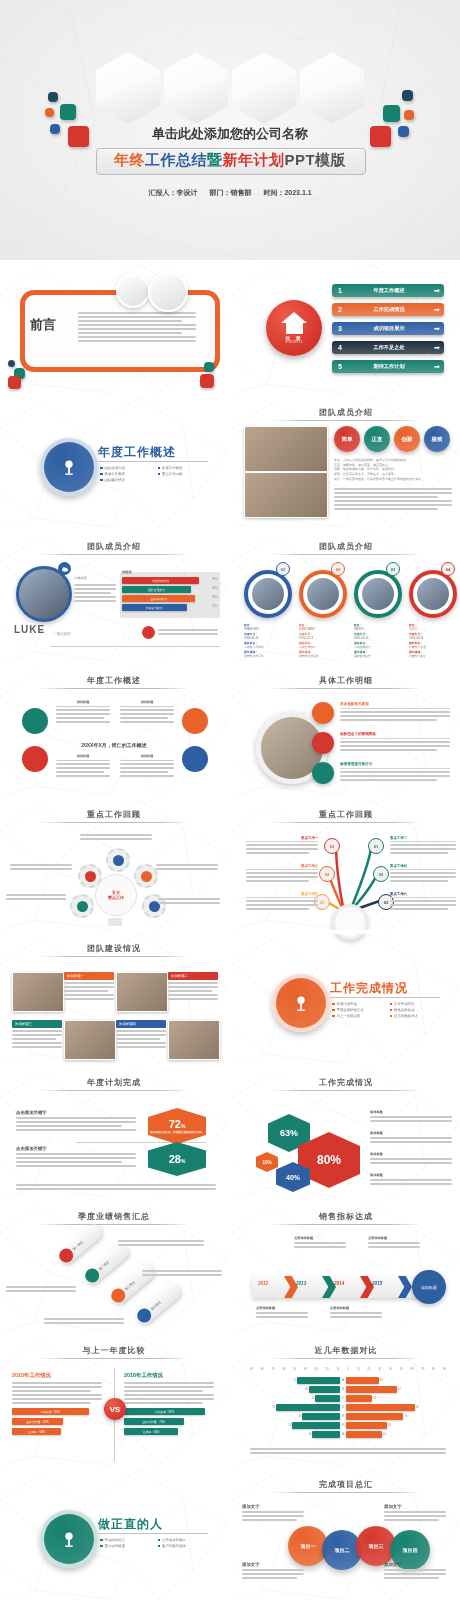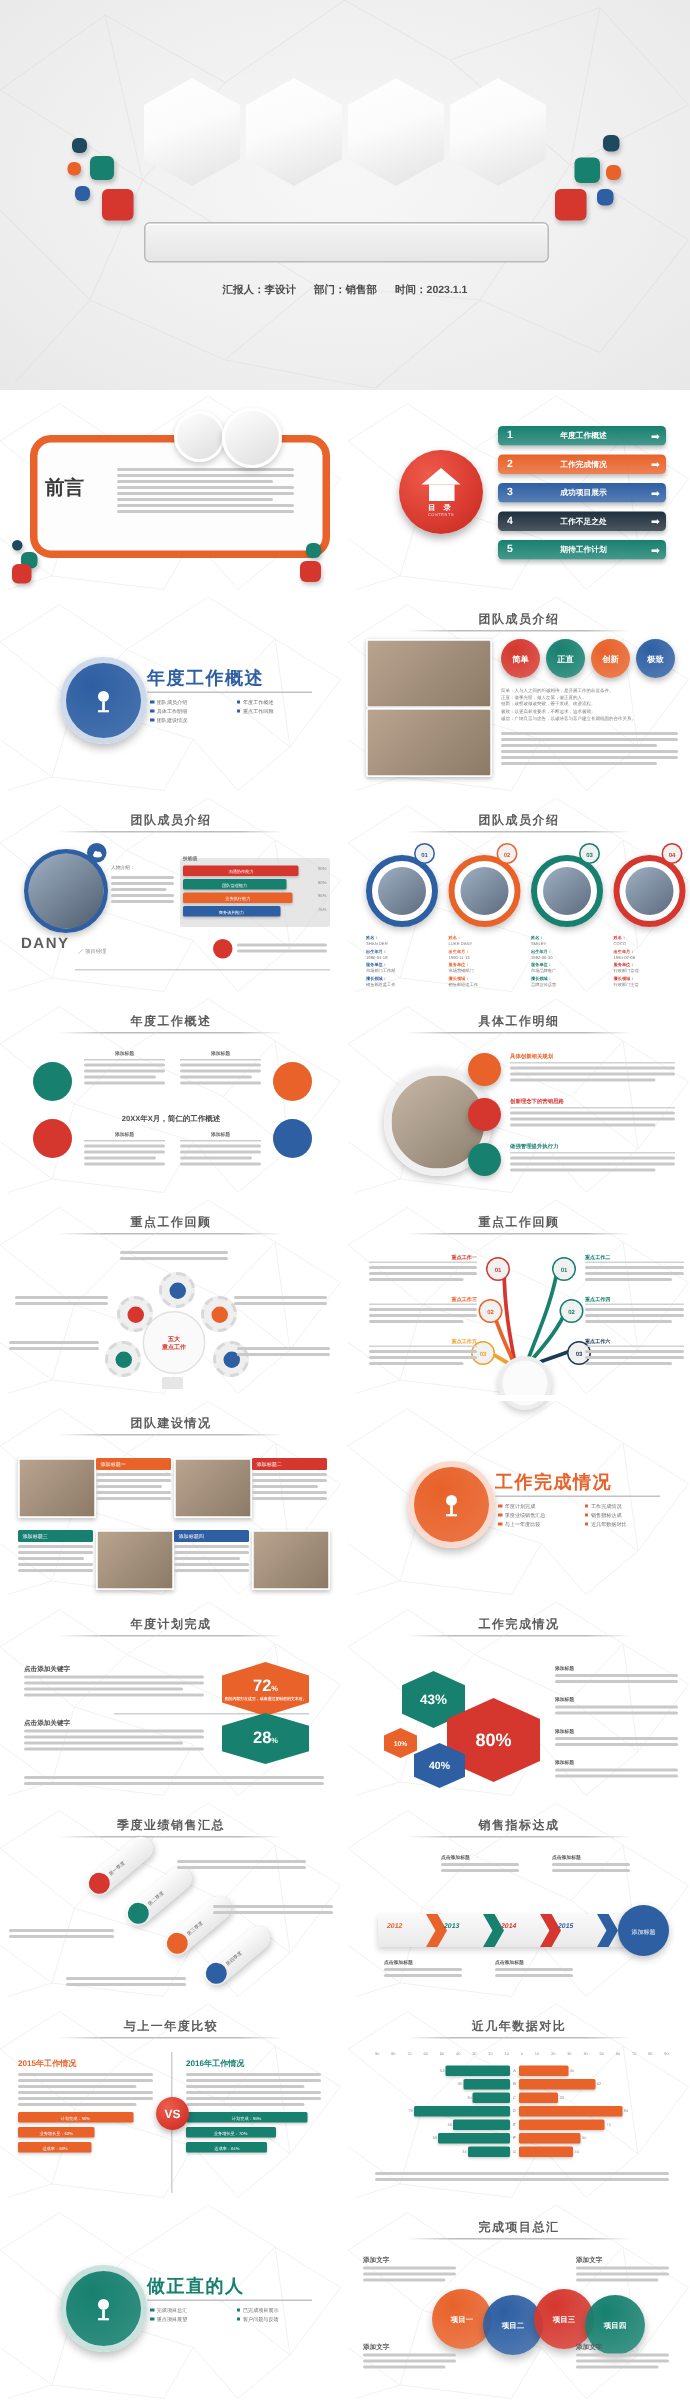--- a/index.html
+++ b/index.html
@@ -115,21 +115,23 @@
     <div class="sq" style="left:45px;top:108px;width:9px;height:9px;background:#e8622a;"></div>
     <div class="sq" style="left:60px;top:104px;width:16px;height:16px;background:#17806f;"></div>
     <div class="sq" style="left:50px;top:124px;width:10px;height:10px;background:#2e5fa3;"></div>
     <div class="sq" style="left:68px;top:126px;width:21px;height:21px;background:#d5372e;"></div>
     <div class="sq" style="left:402px;top:90px;width:11px;height:11px;background:#1f4a5e;"></div>
     <div class="sq" style="left:383px;top:105px;width:17px;height:17px;background:#17806f;"></div>
     <div class="sq" style="left:404px;top:110px;width:10px;height:10px;background:#e8622a;"></div>
     <div class="sq" style="left:398px;top:126px;width:11px;height:11px;background:#2e5fa3;"></div>
     <div class="sq" style="left:370px;top:126px;width:21px;height:21px;background:#d5372e;"></div>
 
+    <div class="cover-name">单击此处添加您的公司名称</div>
     <div class="cover-band"></div>
+    <div class="cover-title" id="cover-title"><span style="color:#e8622a">年终</span><span style="color:#2e5fa3">工作总结</span><span style="color:#17806f">暨</span><span style="color:#d5372e">新年计划</span><span style="color:#555555">PPT模版</span></div>
     <div class="cover-meta" id="cover-meta"><span>汇报人：李设计</span><span>部门：销售部</span><span>时间：2023.1.1</span></div>
   </div>
 
   <div class="grid" id="deck">
       <div class="s">
         <div class="tex">
           <svg viewBox="0 0 230 130" preserveAspectRatio="none">
             <g stroke="#e0e0e0" stroke-width=".6" fill="none">
               <path d="M0 30 L40 5 L85 35 L50 70 Z"></path>
               <path d="M85 35 L140 0 L185 28 L150 65 Z"></path>
@@ -297,21 +299,21 @@
   <div style="position:absolute;left:16px;top:34px;width:50px;height:50px;border-radius:50%;border:3px solid #2e5fa3;
       background:linear-gradient(140deg,#9fb0c4,#4f5d6e);box-shadow:0 2px 5px rgba(0,0,0,.25);"></div>
   <div style="position:absolute;left:58px;top:30px;width:13px;height:13px;border-radius:50%;background:#2e5fa3;
       display:flex;align-items:center;justify-content:center;">
       <svg width="8" height="8" viewBox="0 0 24 24" fill="#fff">
             <ellipse cx="12" cy="15" rx="9" ry="5"></ellipse>
             <circle cx="9" cy="11" r="4"></circle>
             <circle cx="15" cy="12" r="4"></circle>
           </svg>
         </div>
-  <div style="position:absolute;left:14px;top:92px;font-size:10px;color:#5e5e5e;font-weight:bold;letter-spacing:1px;">DANY</div>
+  <div style="position:absolute;left:14px;top:92px;font-size:10px;color:#5e5e5e;font-weight:bold;letter-spacing:1px;">LUKE</div>
   <div style="position:absolute;left:52px;top:100px;font-size:3.6px;color:#8d8d8d;">／ 项目经理</div>
   <div style="position:absolute;left:50px;top:114px;width:170px;height:1px;background:#cfcfcf;"></div>
   <div style="position:absolute;left:74px;top:44px;width:42px;font-size:3.2px;color:#6b6b6b;">人物介绍：</div>
   <div class="lorem" style="position:absolute;left:74px;top:50px;width:42px;">
           <span class="ln l"></span>
           <span class="ln l"></span>
           <span class="ln m"></span>
           <span class="ln l"></span>
           <span class="ln l"></span>
         </div>
@@ -831,21 +833,21 @@
               <path d="M0 95 L35 120 L5 129"></path>
               <path d="M185 28 L229 55 L195 100 Z"></path>
               <path d="M50 70 L35 120 L110 129 L130 95 Z"></path>
               <path d="M150 65 L195 100 L160 129"></path>
               <path d="M130 95 L160 129"></path>
             </g>
           </svg>
         </div>
   <div class="ttl" style="font-size:8px;padding-top:9px;">工作完成情况</div>
         <div class="ttl-rule" style="width:150px;"></div>
-  <div class="hx" style="position:absolute;left:36px;top:46px;width:42px;height:38px;background:#17806f;font-size:9px;">43%</div>
+  <div class="hx" style="position:absolute;left:36px;top:46px;width:42px;height:38px;background:#17806f;font-size:9px;">63%</div>
   <div class="hx" style="position:absolute;left:66px;top:64px;width:62px;height:56px;background:#d5372e;font-size:12px;">80%</div>
   <div class="hx" style="position:absolute;left:44px;top:94px;width:34px;height:30px;background:#2e5fa3;font-size:7px;">40%</div>
   <div class="hx" style="position:absolute;left:24px;top:84px;width:22px;height:20px;background:#e8622a;font-size:4.5px;">10%</div>
 
     <div style="position:absolute;left:138px;top:42px;width:82px;">
       <div style="font-size:3.2px;font-weight:bold;color:#5a5a5a;">添加标题</div>
       <div class="lorem">
             <span class="ln l"></span>
             <span class="ln l"></span>
           </div>

